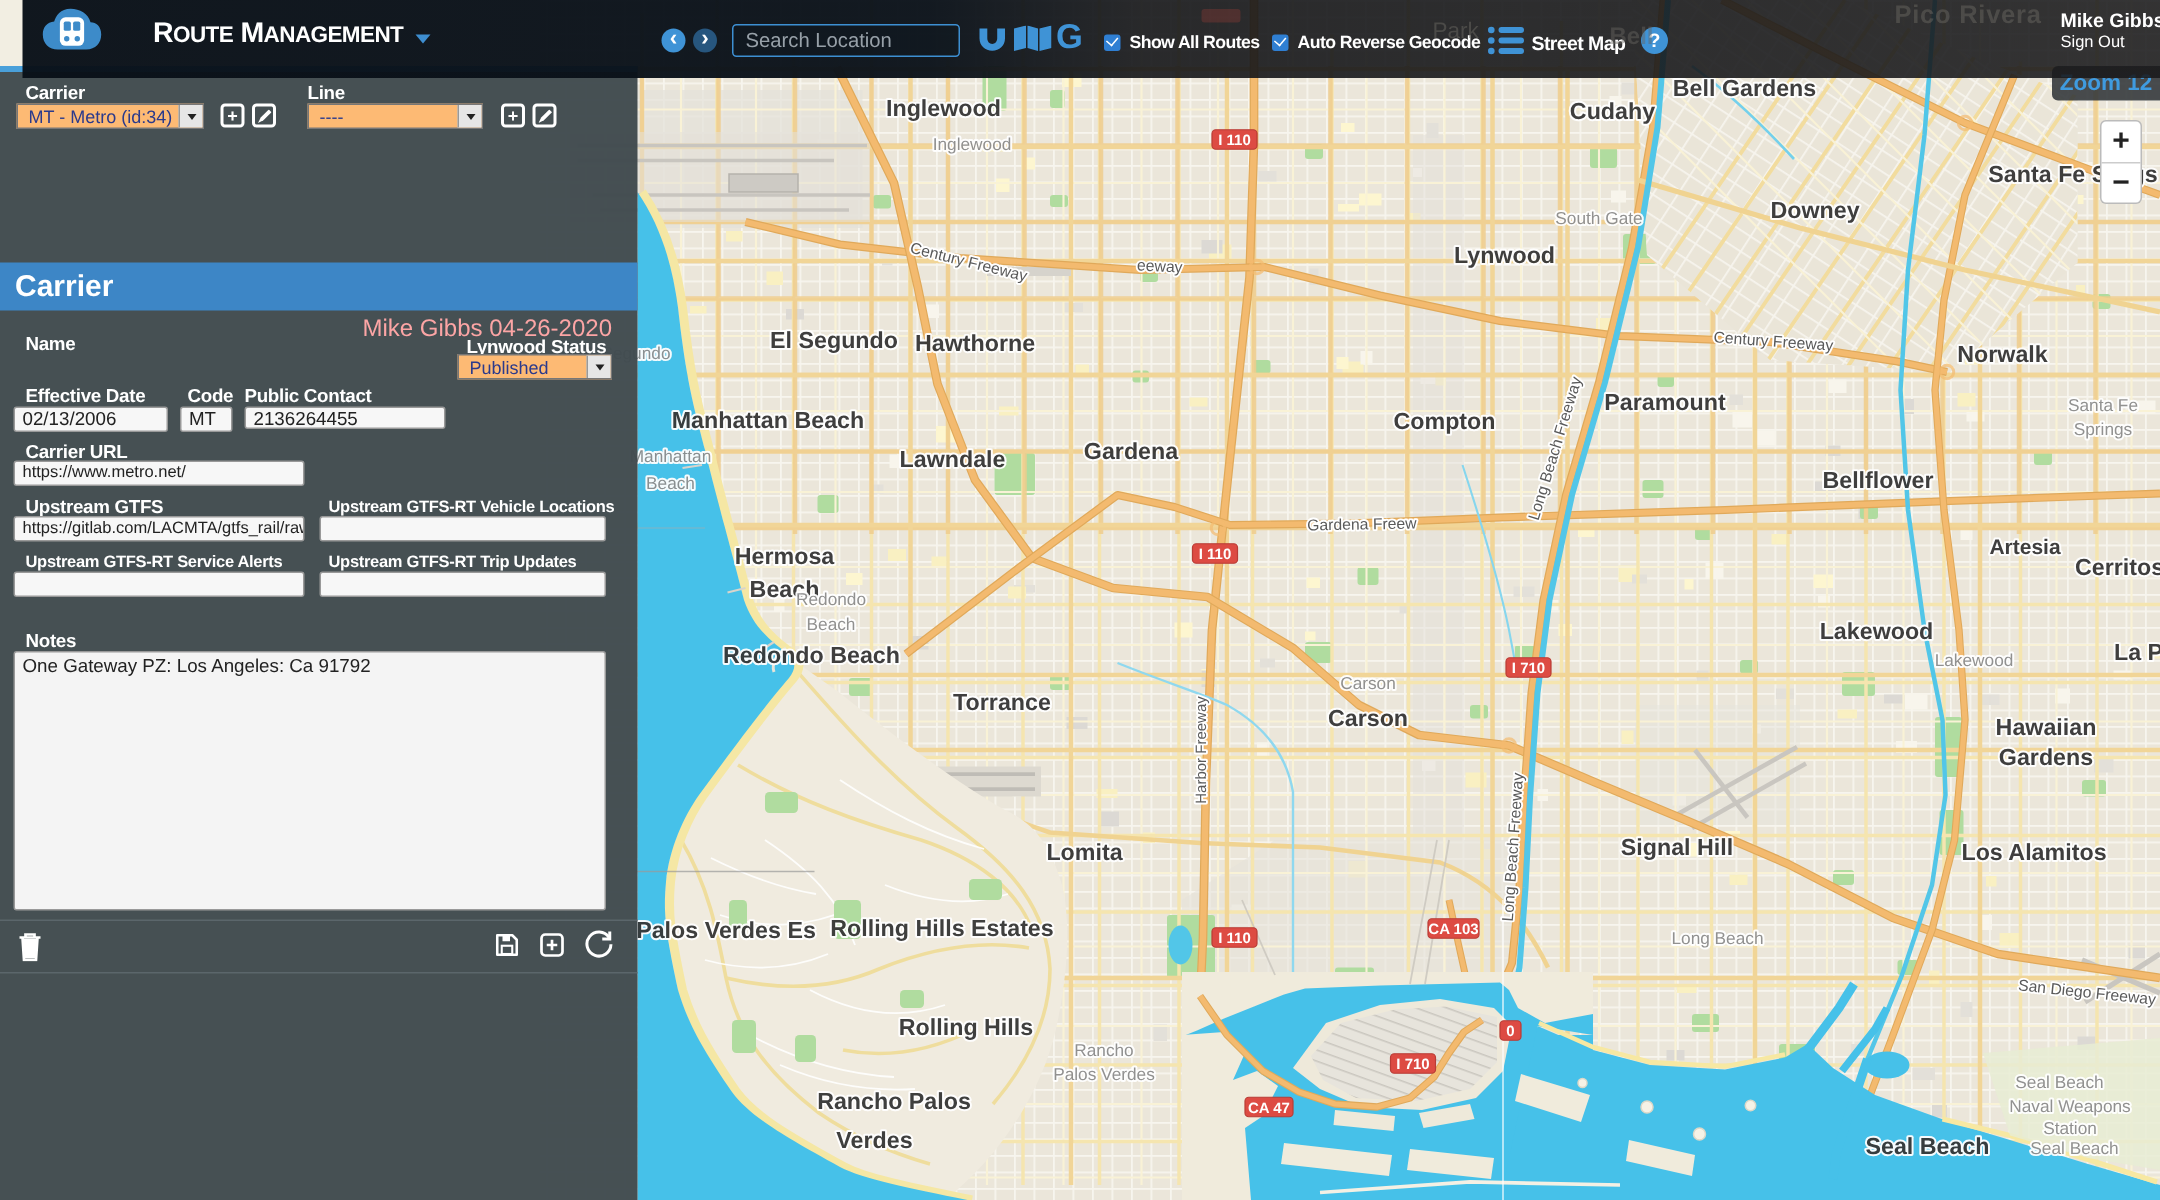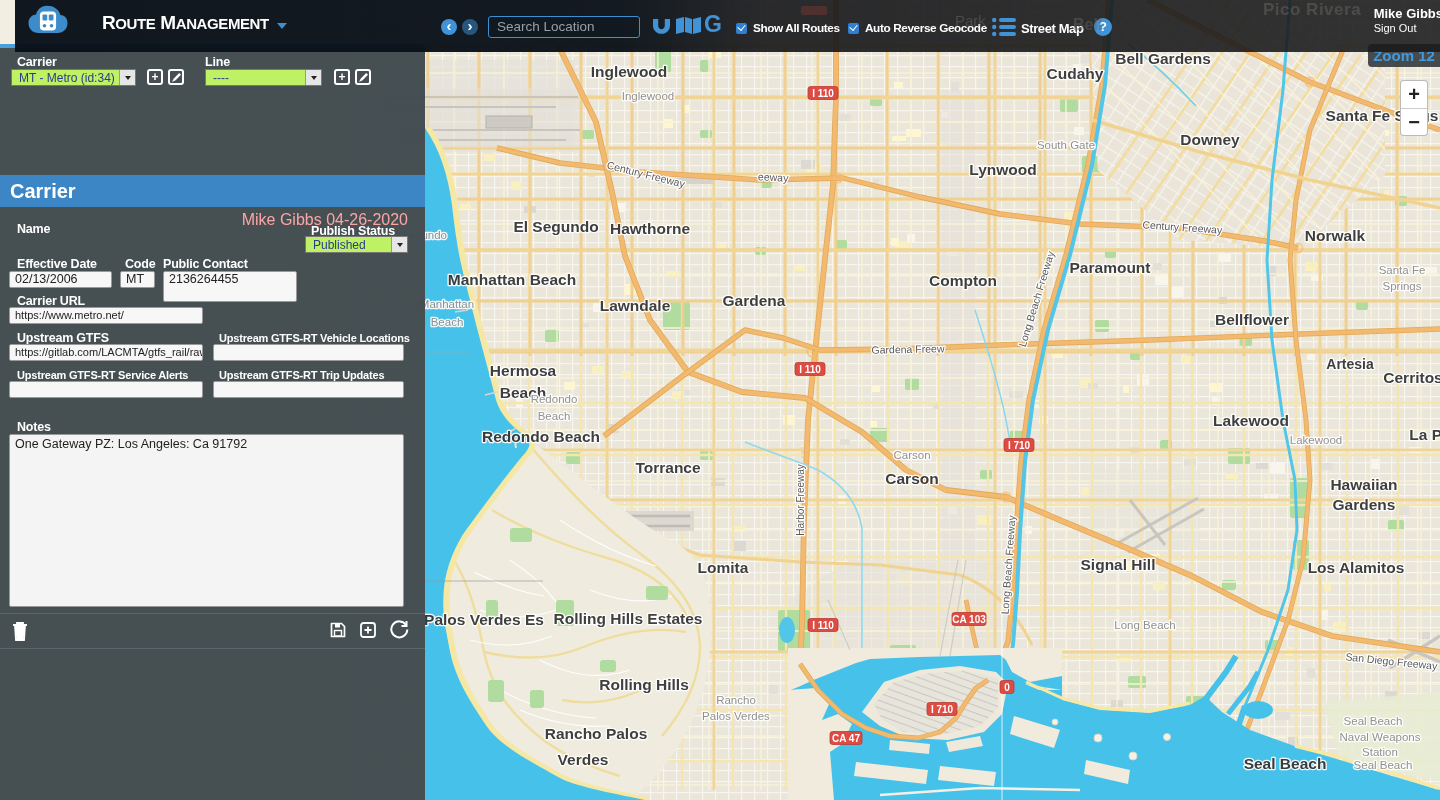--- a/index.html
+++ b/index.html
@@ -13,21 +13,21 @@
 .search{position:absolute;left:473px;top:16px;width:152px;height:22px;border:1.5px solid #3d8fd2;border-radius:3px;background:rgba(12,22,32,0.25);color:#97a0a8;font-size:13.5px;line-height:19px;padding-left:8px}
 .ckrow{position:absolute;top:21px;display:flex;align-items:center;color:#fff;font-size:11.8px;font-weight:bold;letter-spacing:-0.4px}
 .ckbox{width:11px;height:11px;background:#2f7fd3;border-radius:2px;margin-right:6px;position:relative}
 .ckbox:after{content:"";position:absolute;left:3px;top:0.5px;width:3.5px;height:6px;border:solid #fff;border-width:0 1.8px 1.8px 0;transform:rotate(40deg)}
 .user{position:absolute;right:12px;top:6px;text-align:left;color:#fff;z-index:31}
 .user .n{font-size:13px;font-weight:bold}
 .user .s{font-size:11px;margin-top:1px}
 .sidebar{position:absolute;left:0;top:44px;width:425px;height:756px;background:rgba(64,74,78,0.97);border-top:4px solid #4aa0da;z-index:20;color:#fff}
 .lab{position:absolute;font-size:12.5px;font-weight:bold;color:#fff;white-space:nowrap;letter-spacing:-0.2px}
 .lab.sm{font-size:11px}
-.selwrap{height:17px;background:#bef264;border:1px solid #777;display:flex;align-items:center;position:absolute}
+.selwrap{height:17px;background:#fdba74;border:1px solid #777;display:flex;align-items:center;position:absolute}
 .selwrap .txt{flex:1;font-size:12px;color:#2b3a8c;padding-left:7px;white-space:nowrap;overflow:hidden}
 .selwrap .arr{width:16px;height:100%;background:#e6e6e6;border-left:1px solid #999;display:flex;align-items:center;justify-content:center}
 .selwrap .arr:after{content:"";border-left:3.5px solid transparent;border-right:3.5px solid transparent;border-top:4.5px solid #222}
 .sqbtn{position:absolute;width:16px;height:16px;border:2px solid #fff;border-radius:3px;color:#fff;display:flex;align-items:center;justify-content:center;font-size:12px;font-weight:bold}
 .chead{position:absolute;left:0;top:127px;width:425px;height:32px;background:#3d86c6;color:#fff;font-size:20px;font-weight:bold;line-height:32px;padding-left:10px}
 .meta{position:absolute;right:17px;top:163px;color:#fca5a5;font-size:16px}
 .inp{position:absolute;background:#f7f7f7;border:1px solid #999;border-radius:2px;font-size:12.5px;color:#222;font-family:"Liberation Sans",sans-serif;padding:0 5px;line-height:15px;white-space:nowrap;overflow:hidden}
 .toolline{position:absolute;left:0;width:425px;height:1px;background:#5b666b}
 .zbadge{position:absolute;left:1368px;top:44px;width:72px;height:23px;background:rgba(48,52,56,0.88);border-radius:4px 0 0 4px;color:#3f9be0;font-size:15px;font-weight:bold;text-align:center;line-height:23px;z-index:10}
 .zctl{position:absolute;left:1400px;top:80px;width:28px;height:56px;background:#fff;border:1px solid rgba(60,60,60,0.35);border-radius:4px;z-index:10}
@@ -570,31 +570,31 @@
       </div>
   <div class="sqbtn" style="left:334px;top:21px">+</div>
   <div class="sqbtn" style="left:355px;top:21px">
         <svg width="9" height="9" viewBox="0 0 10 10">
           <path d="M0 10 L2 6 L8 0 L10 2 L4 8 Z" fill="#fff"></path>
         </svg>
       </div>
   <div class="chead">Carrier</div>
   <div class="meta">Mike Gibbs 04-26-2020</div>
   <div class="lab" style="left:17px;top:174px">Name</div>
-  <div class="lab" style="left:311px;top:176px">Publish Status</div>
+  <div class="lab" style="left:311px;top:176px">Lynwood Status</div>
   <div class="selwrap" style="left:305px;top:188px;width:103px">
         <div class="txt">Published</div>
         <div class="arr"></div>
       </div>
   <div class="lab" style="left:17px;top:209px">Effective Date</div>
   <div class="inp" style="left:9px;top:223px;width:103px;height:17px">02/13/2006</div>
   <div class="lab" style="left:125px;top:209px">Code</div>
   <div class="inp" style="left:120px;top:223px;width:35px;height:17px">MT</div>
   <div class="lab" style="left:163px;top:209px">Public Contact</div>
-  <div class="inp" style="left:163px;top:223px;width:134px;height:31px">2136264455</div>
+  <div class="inp" style="left:163px;top:223px;width:134px;height:15px">2136264455</div>
   <div class="lab" style="left:17px;top:246px">Carrier URL</div>
   <div class="inp" style="left:9px;top:259px;width:194px;height:17px;font-size:11px;line-height:15px">https://www.metro.net/</div>
   <div class="lab" style="left:17px;top:283px">Upstream GTFS</div>
   <div class="inp" style="left:9px;top:296px;width:194px;height:17px;font-size:11px;line-height:15px">https://gitlab.com/LACMTA/gtfs_rail/raw/n</div>
   <div class="lab sm" style="left:219px;top:284px">Upstream GTFS-RT Vehicle Locations</div>
   <div class="inp" style="left:213px;top:296px;width:191px;height:17px"></div>
   <div class="lab sm" style="left:17px;top:321px">Upstream GTFS-RT Service Alerts</div>
   <div class="inp" style="left:9px;top:333px;width:194px;height:17px"></div>
   <div class="lab sm" style="left:219px;top:321px">Upstream GTFS-RT Trip Updates</div>
   <div class="inp" style="left:213px;top:333px;width:191px;height:17px"></div>

